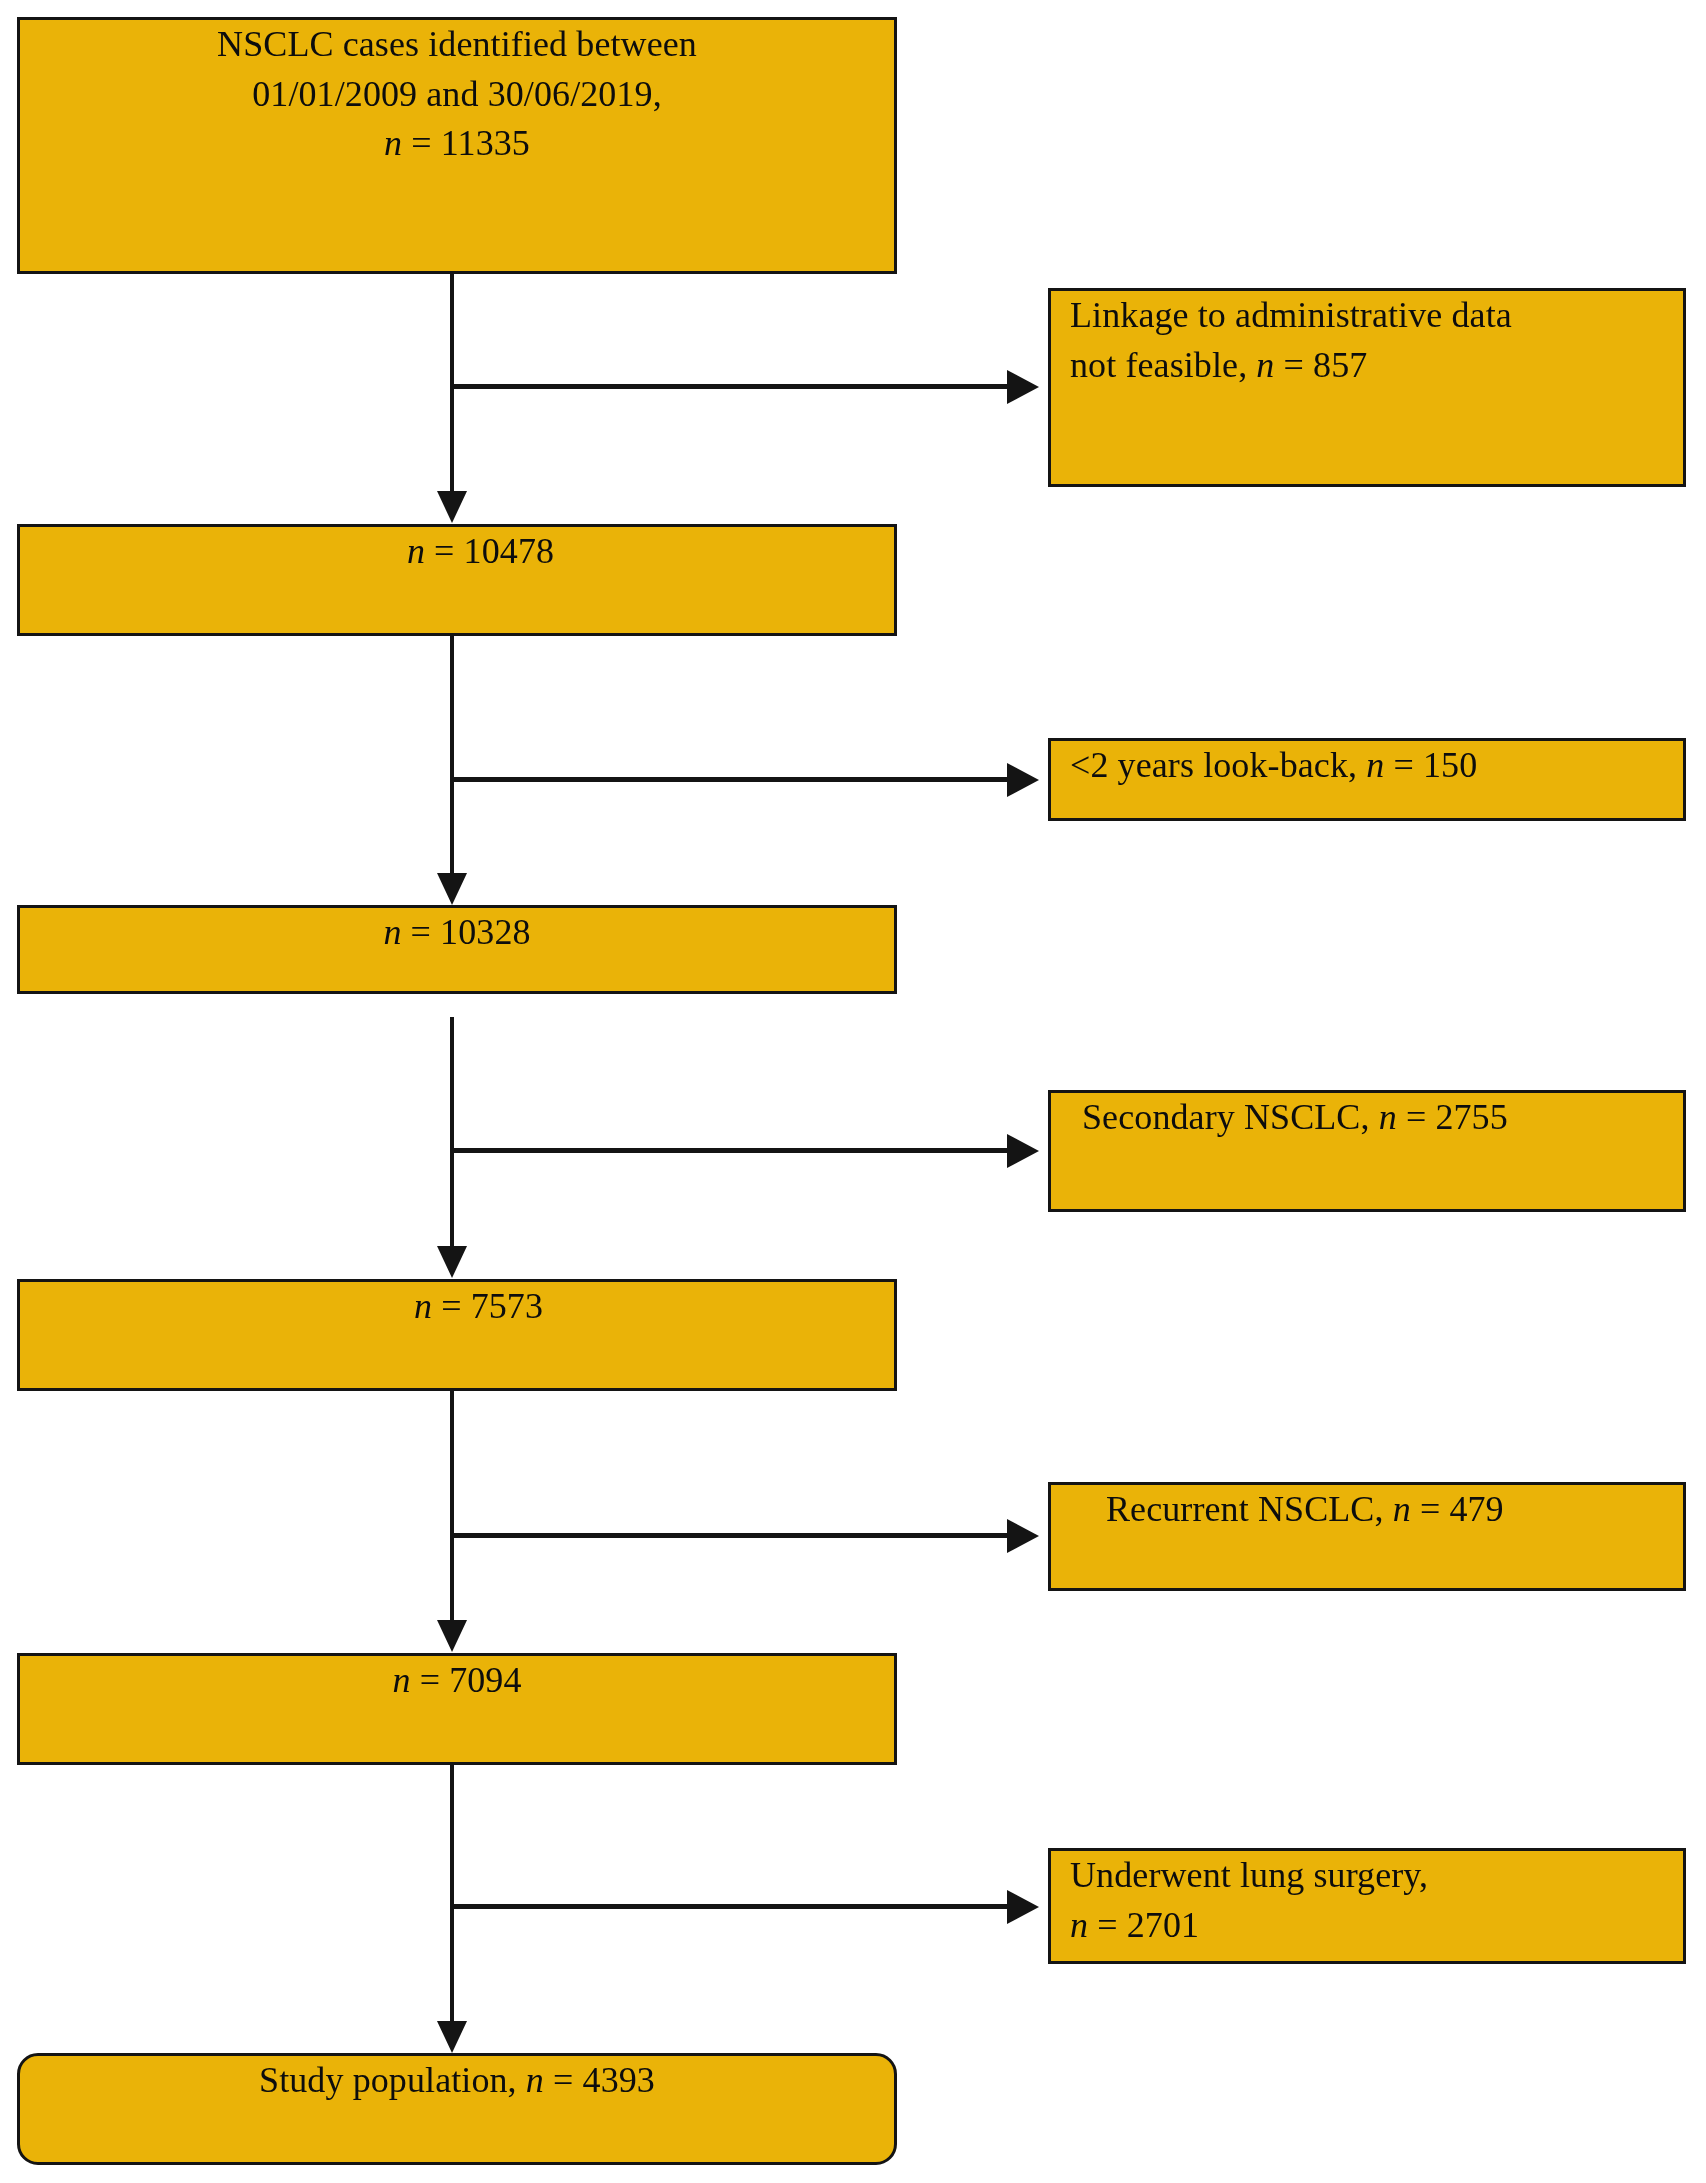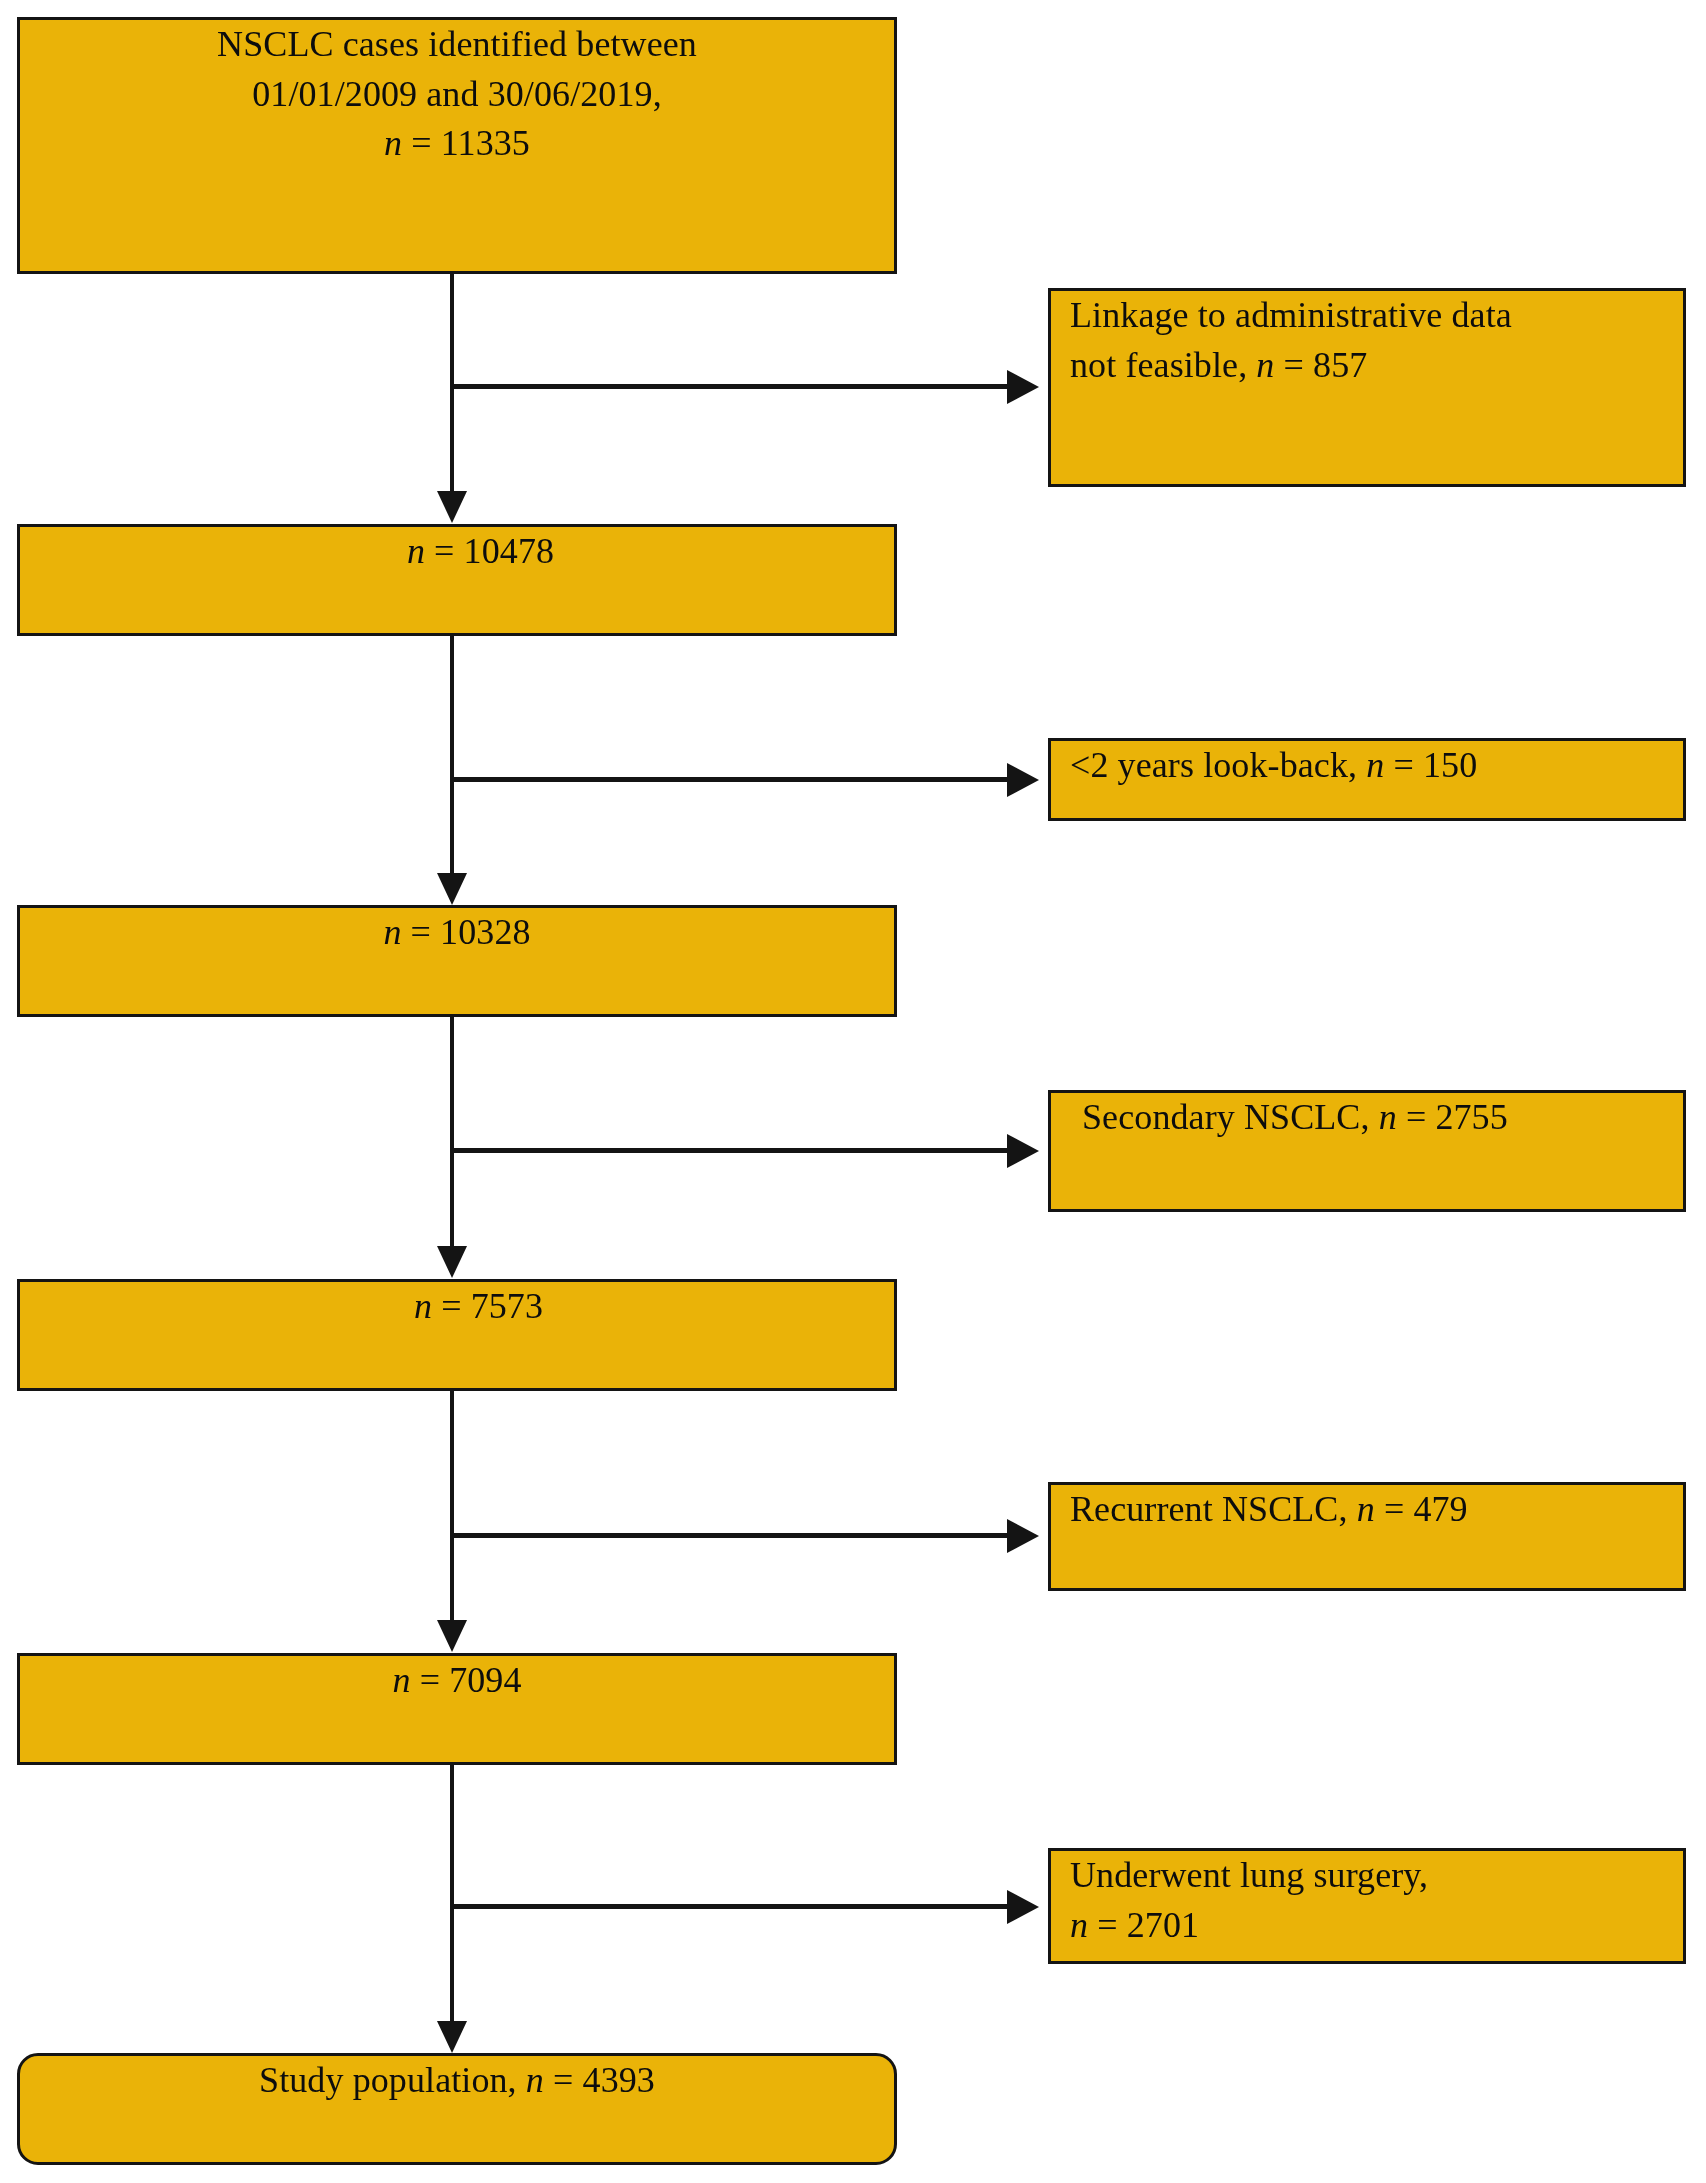--- a/index.html
+++ b/index.html
@@ -74,21 +74,21 @@
 <div id="canvas">
 
   <div class="flow-box" style="left:17px; top:17px; width:880px; height:257px;">
     <div class="box-text"><span>NSCLC cases identified between</span><br><span>01/01/2009 and 30/06/2019,</span><br><span class="it">n</span> = <span>11335</span></div>
   </div>
 
   <div class="flow-box" style="left:17px; top:524px; width:880px; height:112px;padding-left:47px;">
     <div class="box-text"><span class="it">n</span> = <span>10478</span></div>
   </div>
 
-  <div class="flow-box" style="left:17px; top:905px; width:880px; height:112px;">
+  <div class="flow-box" style="left:17px; top:905px; width:880px; height:89px;">
     <div class="box-text"><span class="it">n</span> = <span>10328</span></div>
   </div>
 
   <div class="flow-box" style="left:17px; top:1279px; width:880px; height:112px;padding-left:43px;">
     <div class="box-text"><span class="it">n</span> = <span>7573</span></div>
   </div>
 
   <div class="flow-box" style="left:17px; top:1653px; width:880px; height:112px;">
     <div class="box-text"><span class="it">n</span> = <span>7094</span></div>
   </div>
@@ -102,21 +102,21 @@
   </div>
 
   <div class="flow-box align-left" style="left:1048px; top:738px; width:638px; height:83px;">
     <div class="box-text"><span>&lt;2 years look-back,</span> <span class="it">n</span> = <span>150</span></div>
   </div>
 
   <div class="flow-box align-left" style="left:1048px; top:1090px; width:638px; height:122px;padding-left:12px;">
     <div class="box-text"><span>Secondary NSCLC,</span> <span class="it">n</span> = <span>2755</span></div>
   </div>
 
-  <div class="flow-box align-left" style="left:1048px; top:1482px; width:638px; height:109px;">
+  <div class="flow-box align-left" style="left:1048px; top:1482px; width:638px; height:109px;padding-left:36px;">
     <div class="box-text"><span>Recurrent NSCLC,</span> <span class="it">n</span> = <span>479</span></div>
   </div>
 
   <div class="flow-box align-left" style="left:1048px; top:1848px; width:638px; height:116px;">
     <div class="box-text"><span>Underwent lung surgery,</span><br><span class="it">n</span> = <span>2701</span></div>
   </div>
 
   <div class="v-line" style="left:450px; top:274px; height:218px;"></div>
   <div class="arrow-down" style="left:437px; top:491px;"></div>
   <div class="h-line" style="left:452px; top:384px; width:555px;"></div>

